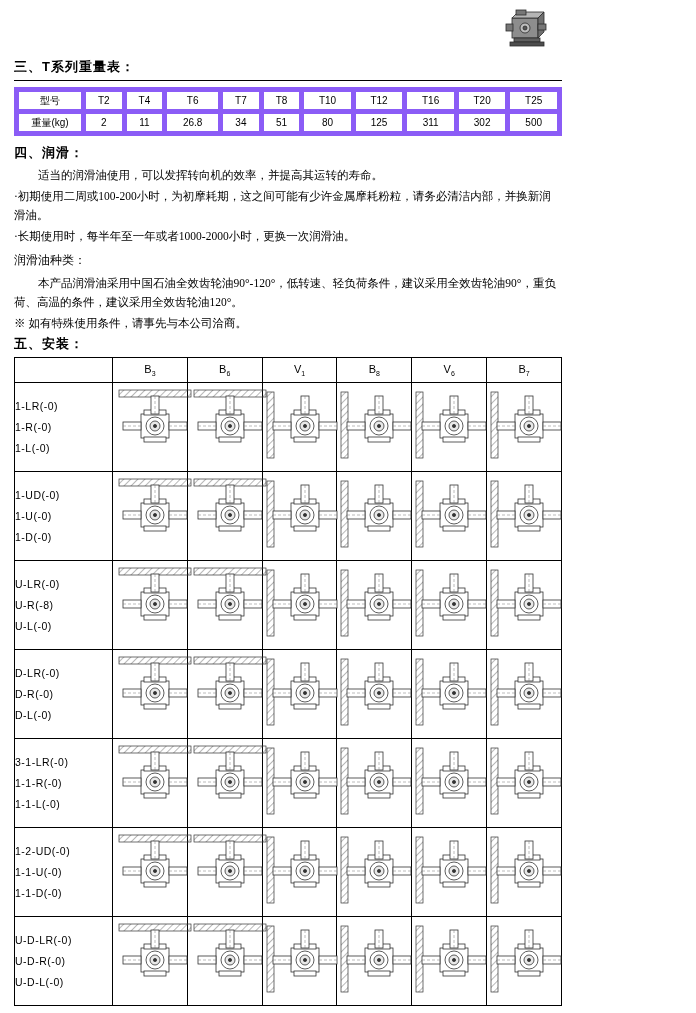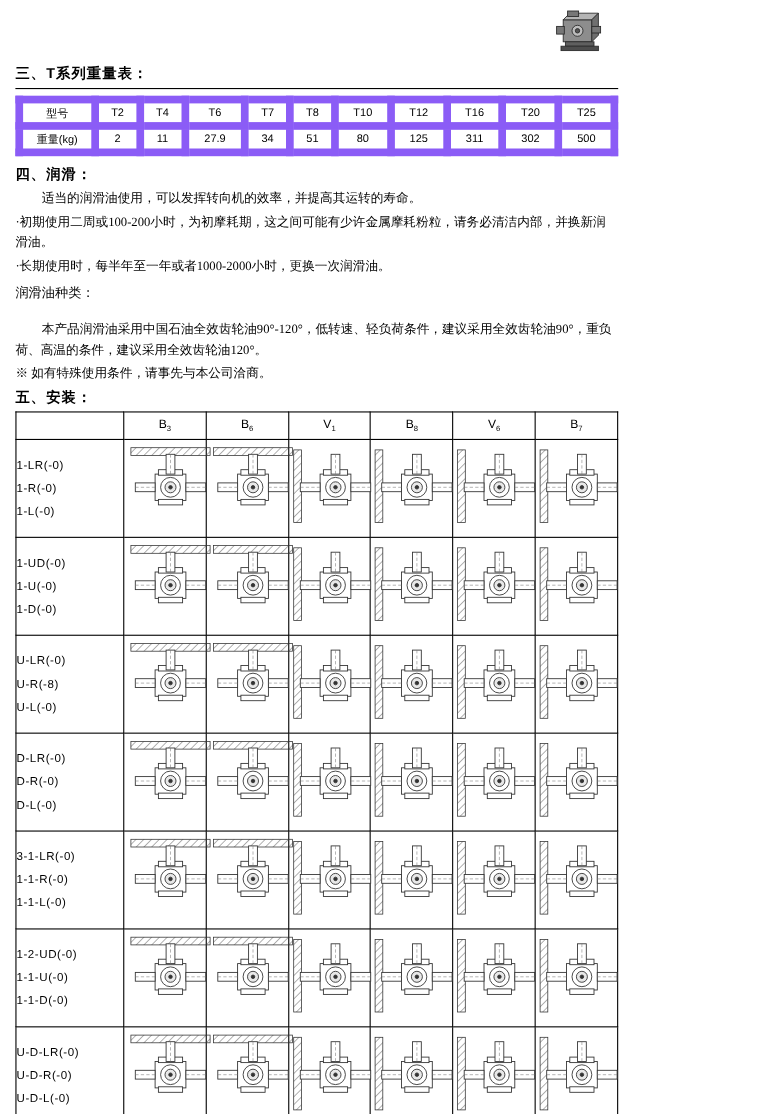--- a/index.html
+++ b/index.html
@@ -51,21 +51,21 @@
   }
 
   
   table.weight {
     border-collapse: collapse;
     width: 100%;
     font-size: 10px;
     margin-bottom: 8px;
   }
   table.weight td {
-    border: 7px solid #8b5cf6;
+    border: 5px solid #8b5cf6;
     text-align: center;
     height: 17px;
     padding: 0 2px;
   }
   table.weight td.head {
     width: 58px;
     font-size: 10px;
   }
 
   
@@ -73,21 +73,21 @@
     font-size: 11.5px;
     line-height: 19px;
     margin: 2px 0;
     font-family: Liberation Serif, serif;
   }
   .para.indent { text-indent: 24px; }
   .para.bullet { text-indent: 0; }
   .sub-title {
     font-size: 12px;
     line-height: 20px;
-    margin: 4px 0 15px 0;
+    margin: 4px 0 4px 0;
   }
 
   
   table.install {
     border-collapse: collapse;
     width: 100%;
     table-layout: fixed;
     margin-top: 4px;
   }
   table.install td, table.install th {
@@ -159,21 +159,21 @@
       <td>T10</td>
       <td>T12</td>
       <td>T16</td>
       <td>T20</td>
       <td>T25</td>
     </tr>
     <tr>
       <td class="head">重量(kg)</td>
       <td>2</td>
       <td>11</td>
-      <td>27.9</td>
+      <td>26.8</td>
       <td>34</td>
       <td>51</td>
       <td>80</td>
       <td>125</td>
       <td>311</td>
       <td>302</td>
       <td>500</td>
     </tr>
   </tbody>
     </table>

